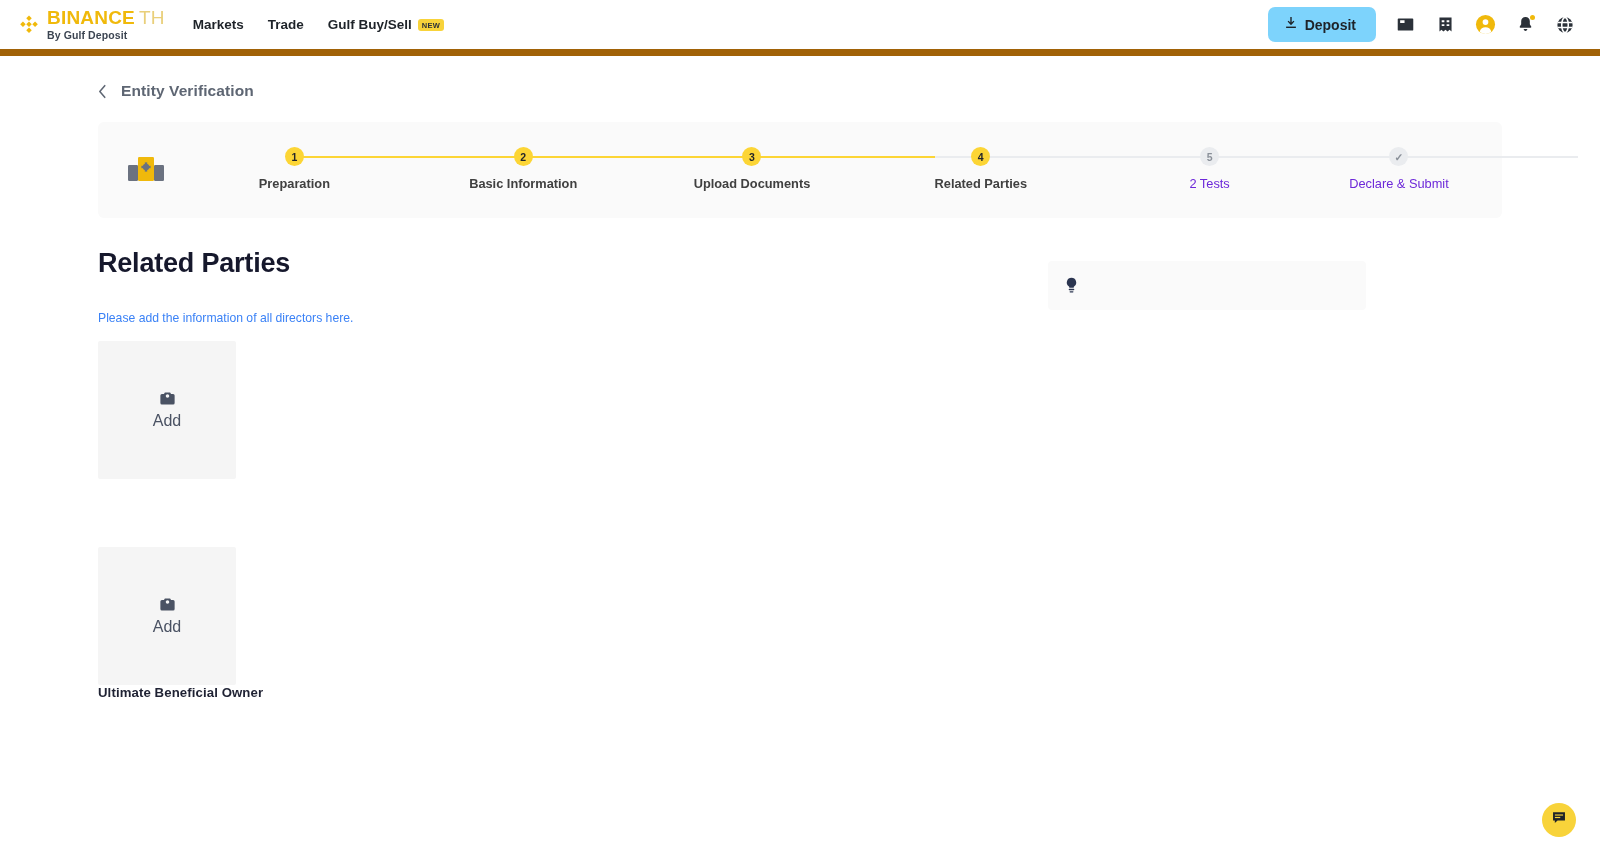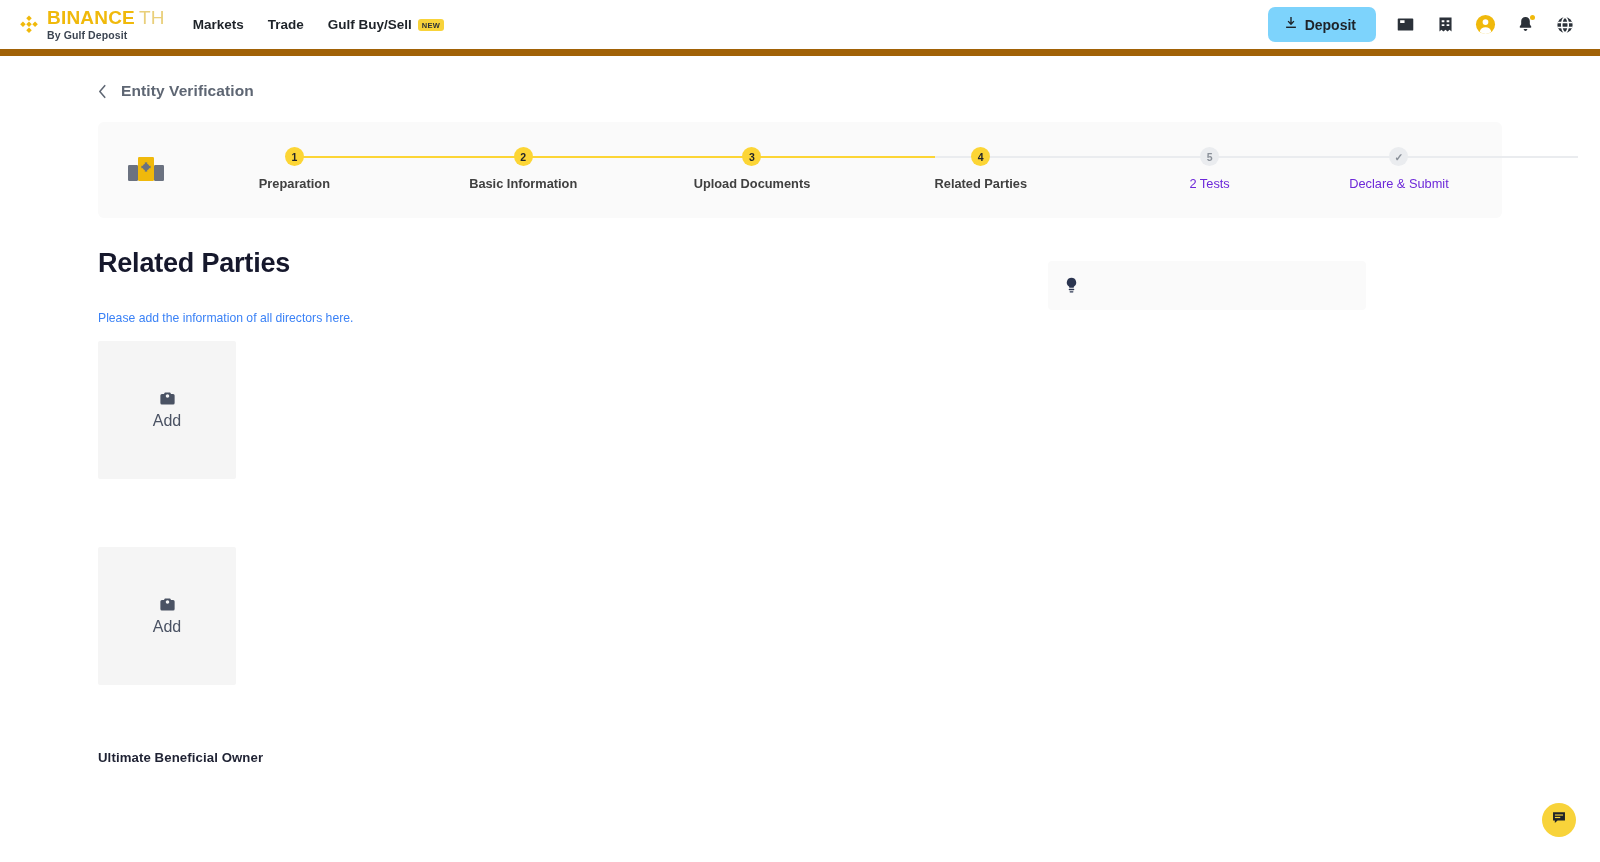--- a/index.html
+++ b/index.html
@@ -222,21 +222,21 @@
     justify-content: center;
     cursor: pointer;
     gap: 6px;
   }
   .camera-icon { width: 17px; height: 15px; }
   .add-label {
     font-size: 16px;
     color: #4a5263;
     font-weight: 400;
   }
-  .ubo-heading { margin-top: 65px; }
+  .ubo-heading { }
 
   
   .notice {
     position: absolute;
     left: 1048px;
     top: 13px;
     width: 318px;
     background: #fafafa;
     border-radius: 4px;
     padding: 15px 18px 17px 16px;

